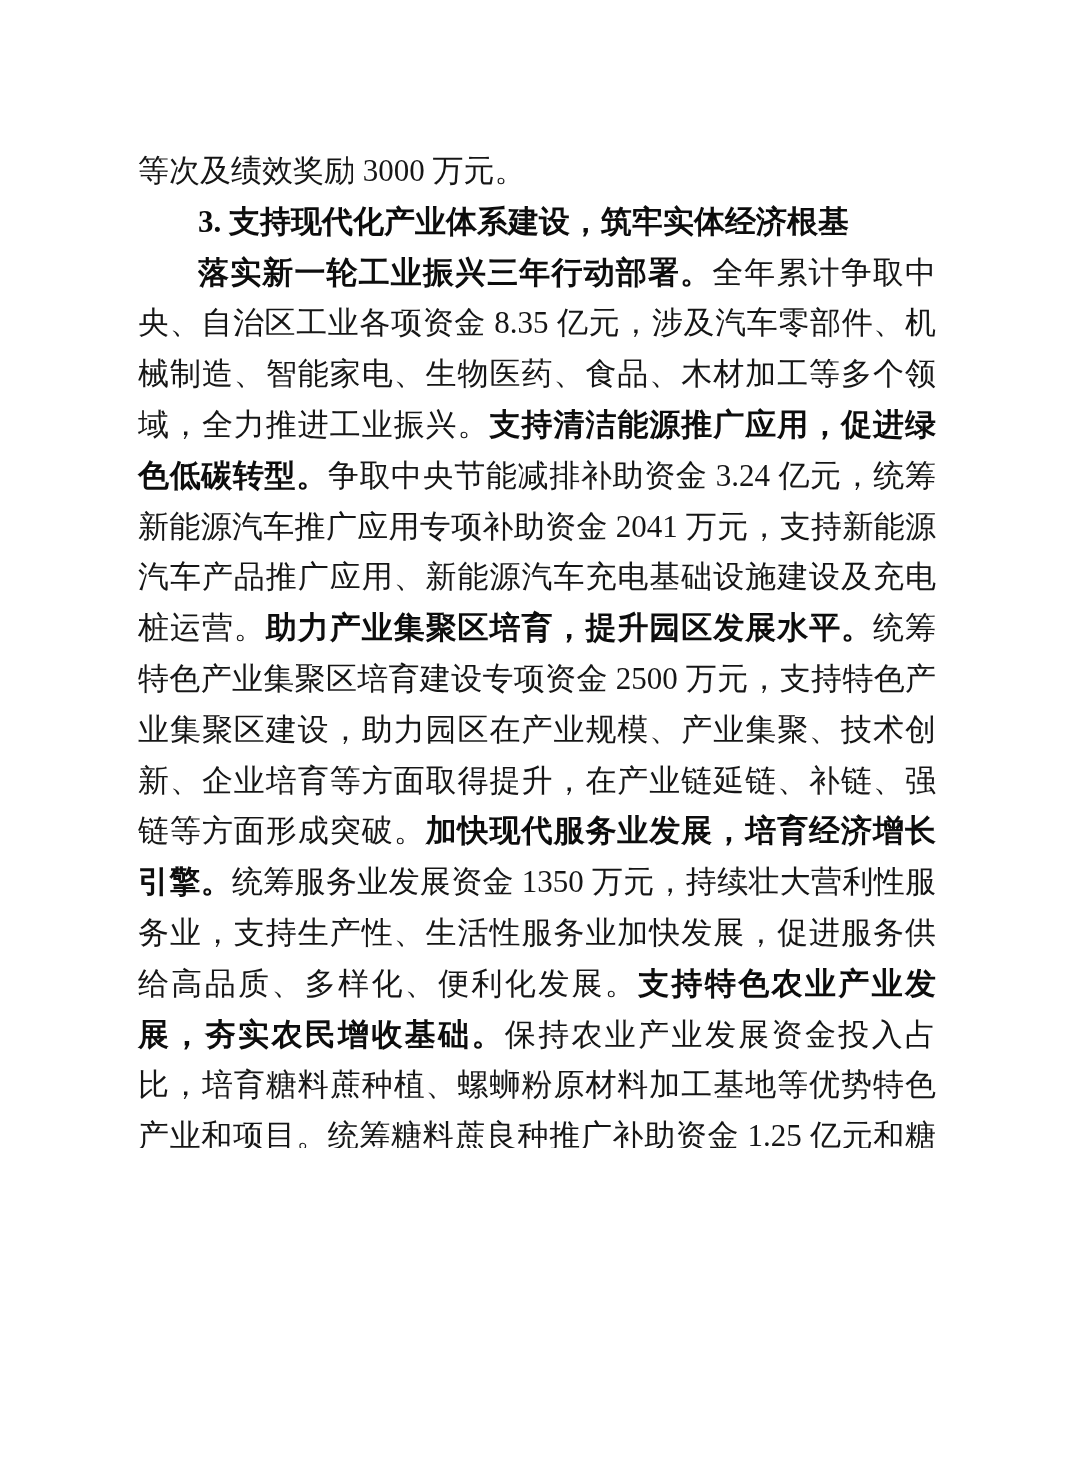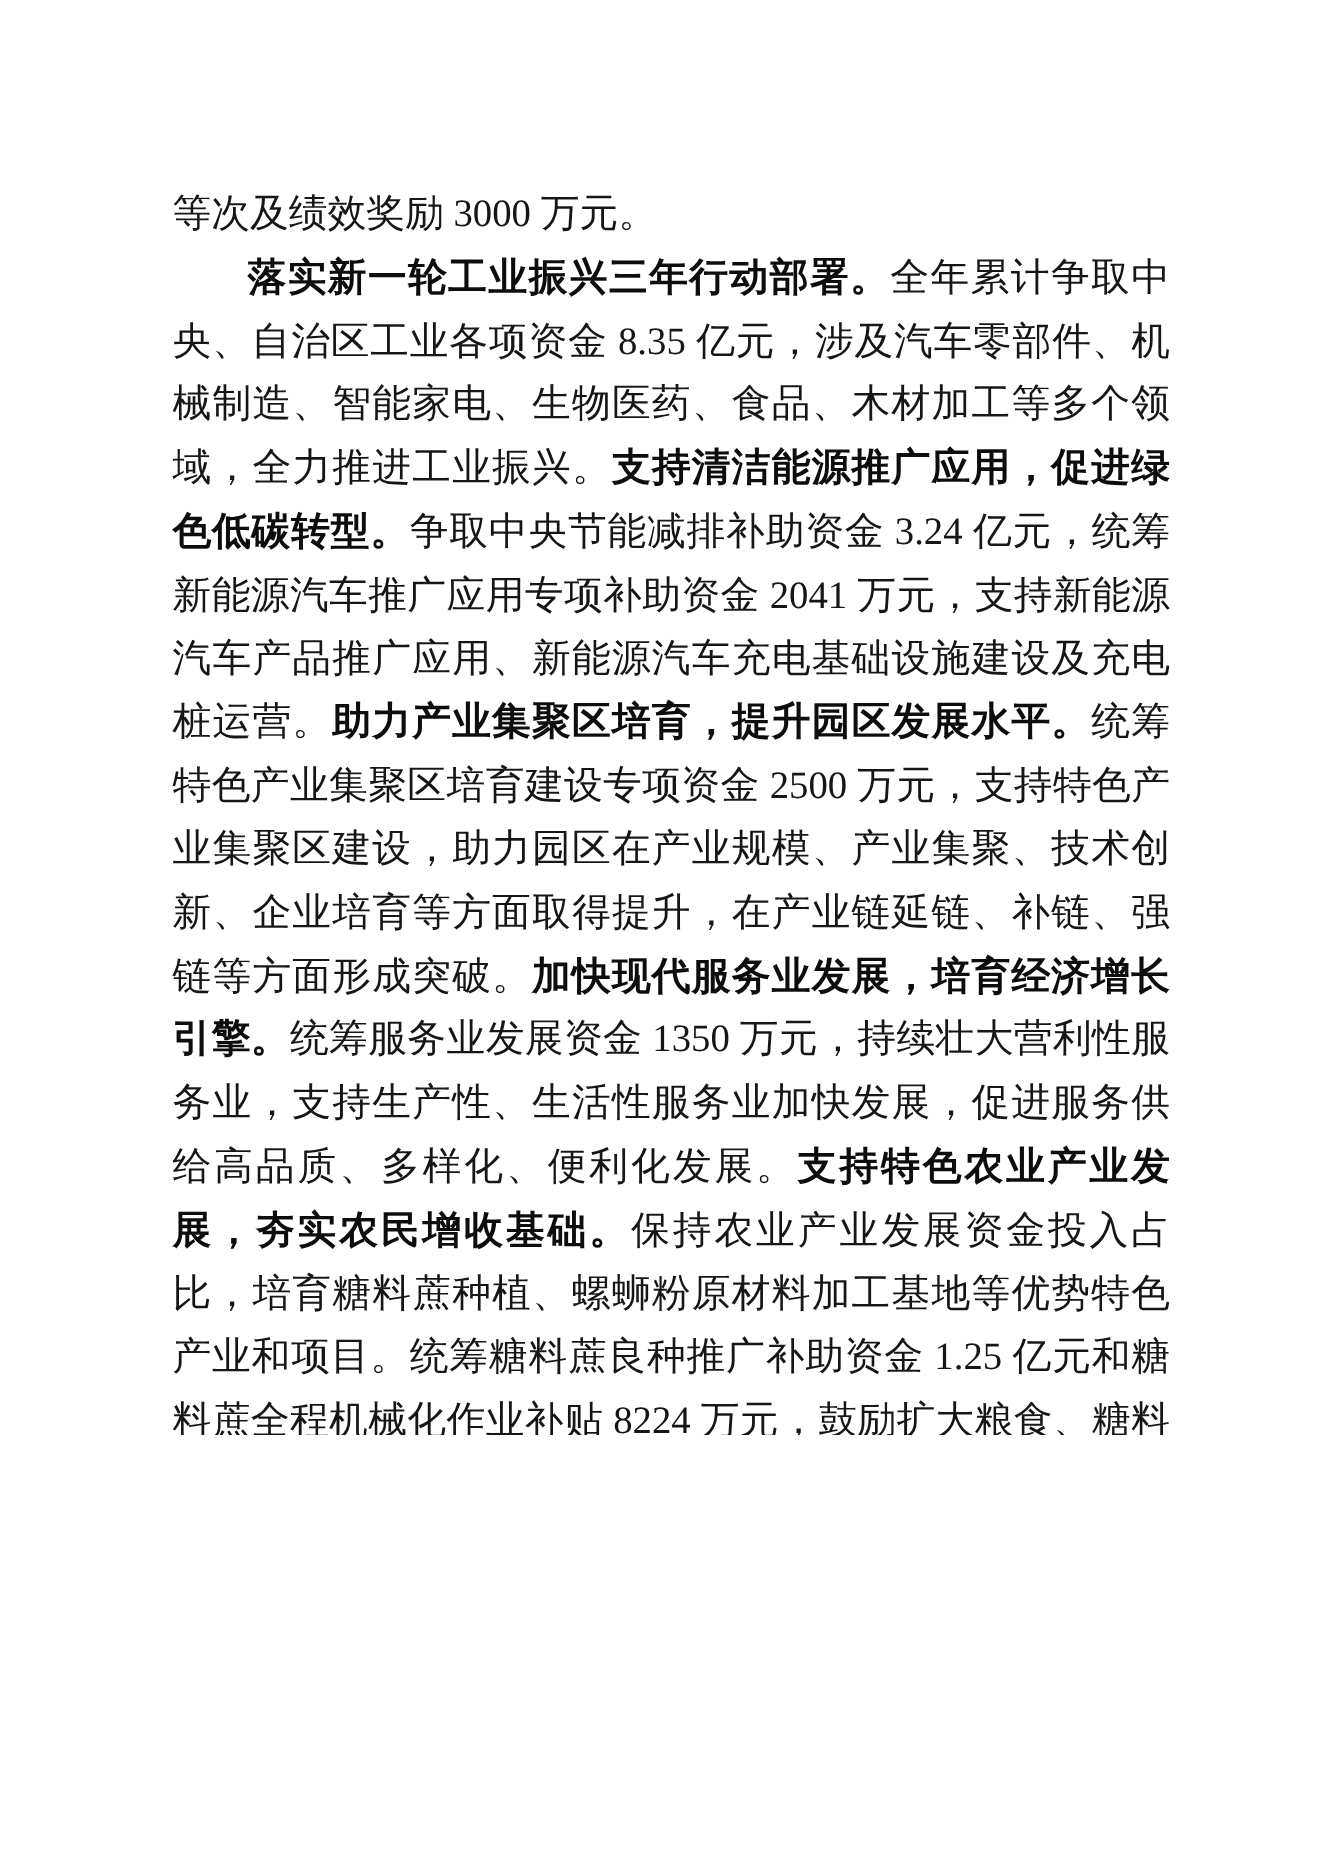--- a/index.html
+++ b/index.html
@@ -55,18 +55,19 @@
     letter-spacing: 4px;
     font-family: "Liberation Serif", "DejaVu Serif", serif;
   }
 </style>
 </head>
 <body>
 
 <div class="page">
   <div class="doc-body">
       <p class="para"><span class="run">等次及绩效奖励 3000 万元。</span></p>
+      <p class="para indent heading"><span class="run bold">3. 支持现代化产业体系建设，筑牢实体经济根基</span></p>
       <p class="para indent"><span class="run bold">落实新一轮工业振兴三年行动部署。</span><span class="run">全年累计争取中央、自治区工业各项资金 8.35 亿元，涉及汽车零部件、机械制造、智能家电、生物医药、食品、木材加工等多个领域，全力推进工业振兴。</span><span class="run bold">支持清洁能源推广应用，促进绿色低碳转型。</span><span class="run">争取中央节能减排补助资金 3.24 亿元，统筹新能源汽车推广应用专项补助资金 2041 万元，支持新能源汽车产品推广应用、新能源汽车充电基础设施建设及充电桩运营。</span><span class="run bold">助力产业集聚区培育，提升园区发展水平。</span><span class="run">统筹特色产业集聚区培育建设专项资金 2500 万元，支持特色产业集聚区建设，助力园区在产业规模、产业集聚、技术创新、企业培育等方面取得提升，在产业链延链、补链、强链等方面形成突破。</span><span class="run bold">加快现代服务业发展，培育经济增长引擎。</span><span class="run">统筹服务业发展资金 1350 万元，持续壮大营利性服务业，支持生产性、生活性服务业加快发展，促进服务供给高品质、多样化、便利化发展。</span><span class="run bold">支持特色农业产业发展，夯实农民增收基础。</span><span class="run">保持农业产业发展资金投入占比，培育糖料蔗种植、螺蛳粉原材料加工基地等优势特色产业和项目。统筹糖料蔗良种推广补助资金 1.25 亿元和糖料蔗全程机械化作业补贴 8224 万元，鼓励扩大粮食、糖料蔗生产规模。积极落实惠农资金政策，发放耕地地力保护补贴资金 2.33 亿元，筹措农机购置补贴资金 966 万元，支持推动农业机械化发展，保障农业生产经营需要。</span></p>
     </div>
   <div class="page-footer">
     <span>— 12 —</span>
   </div>
 </div>
 
 </body></html>

